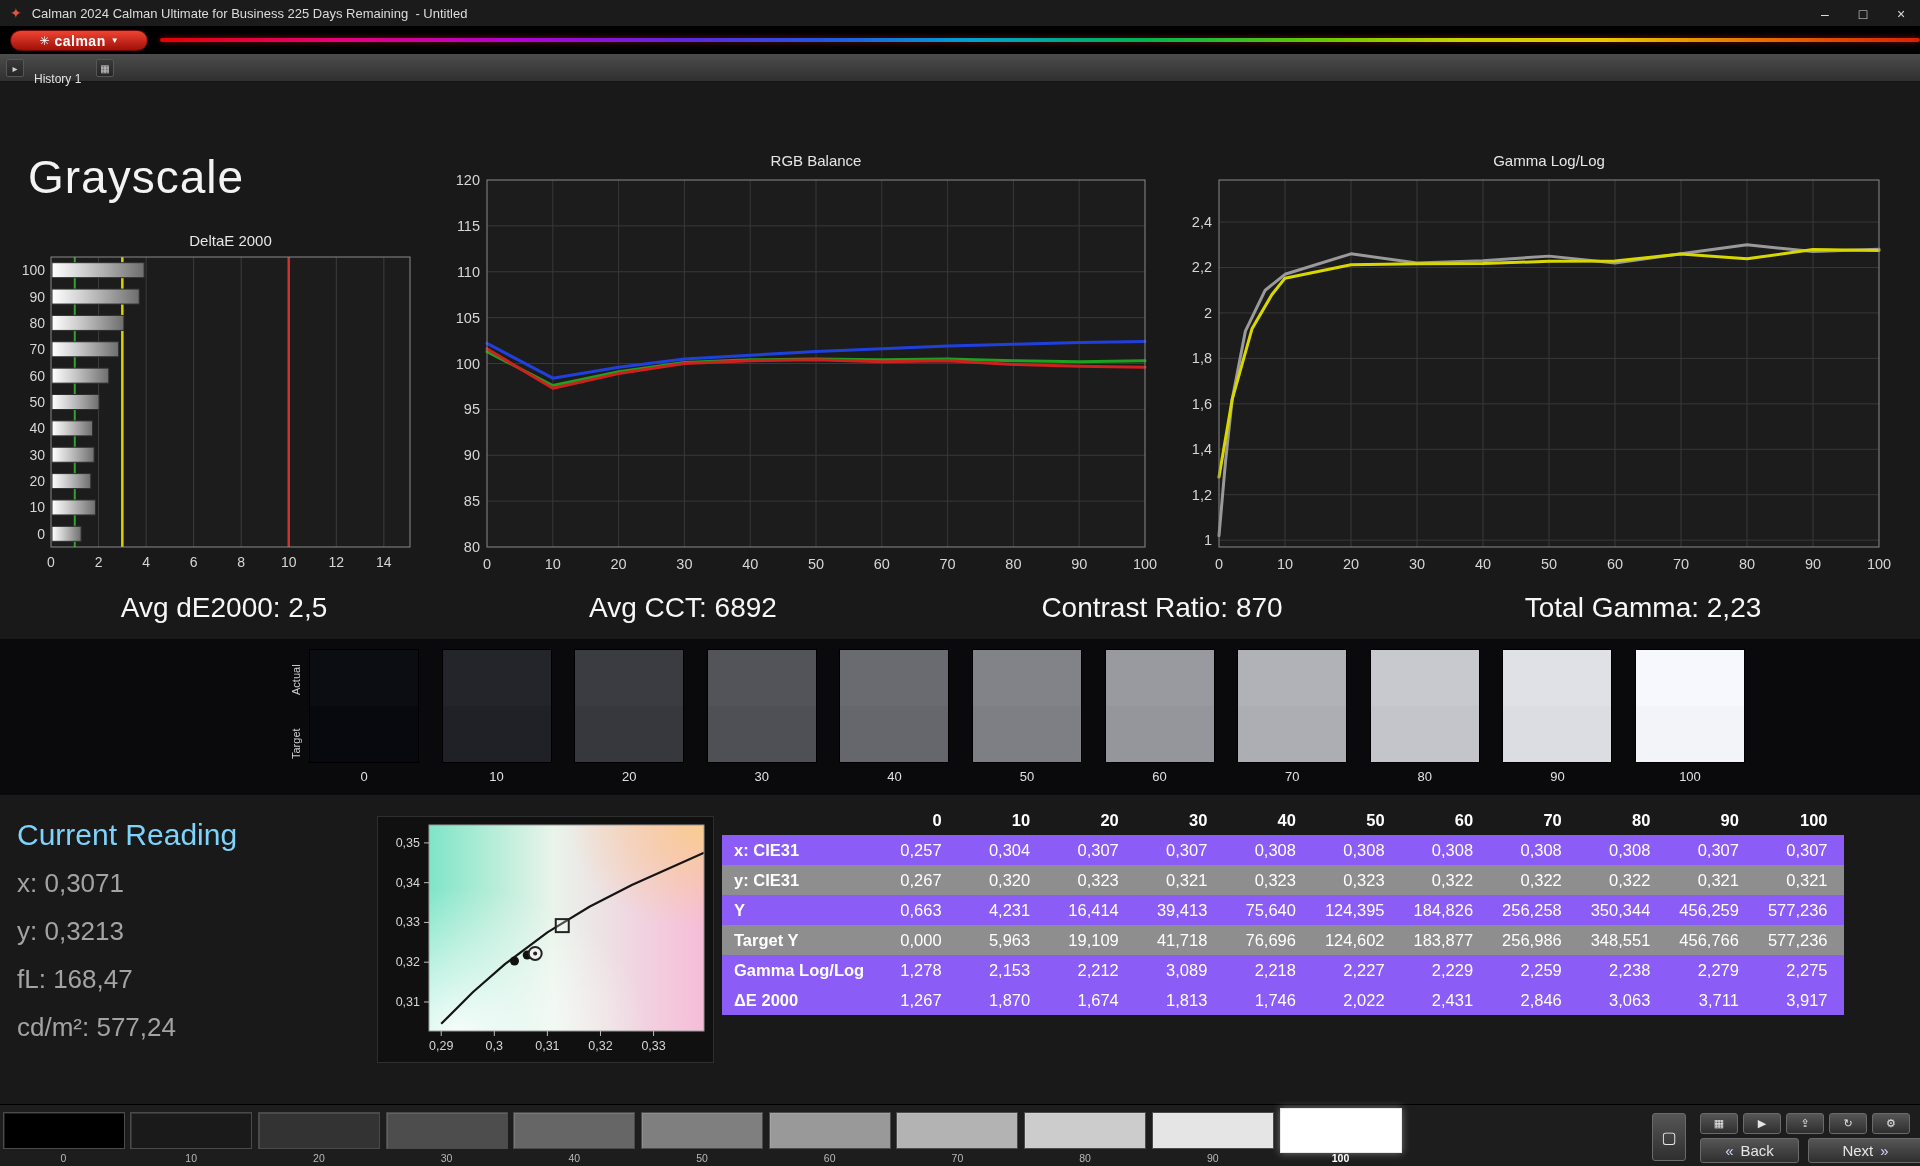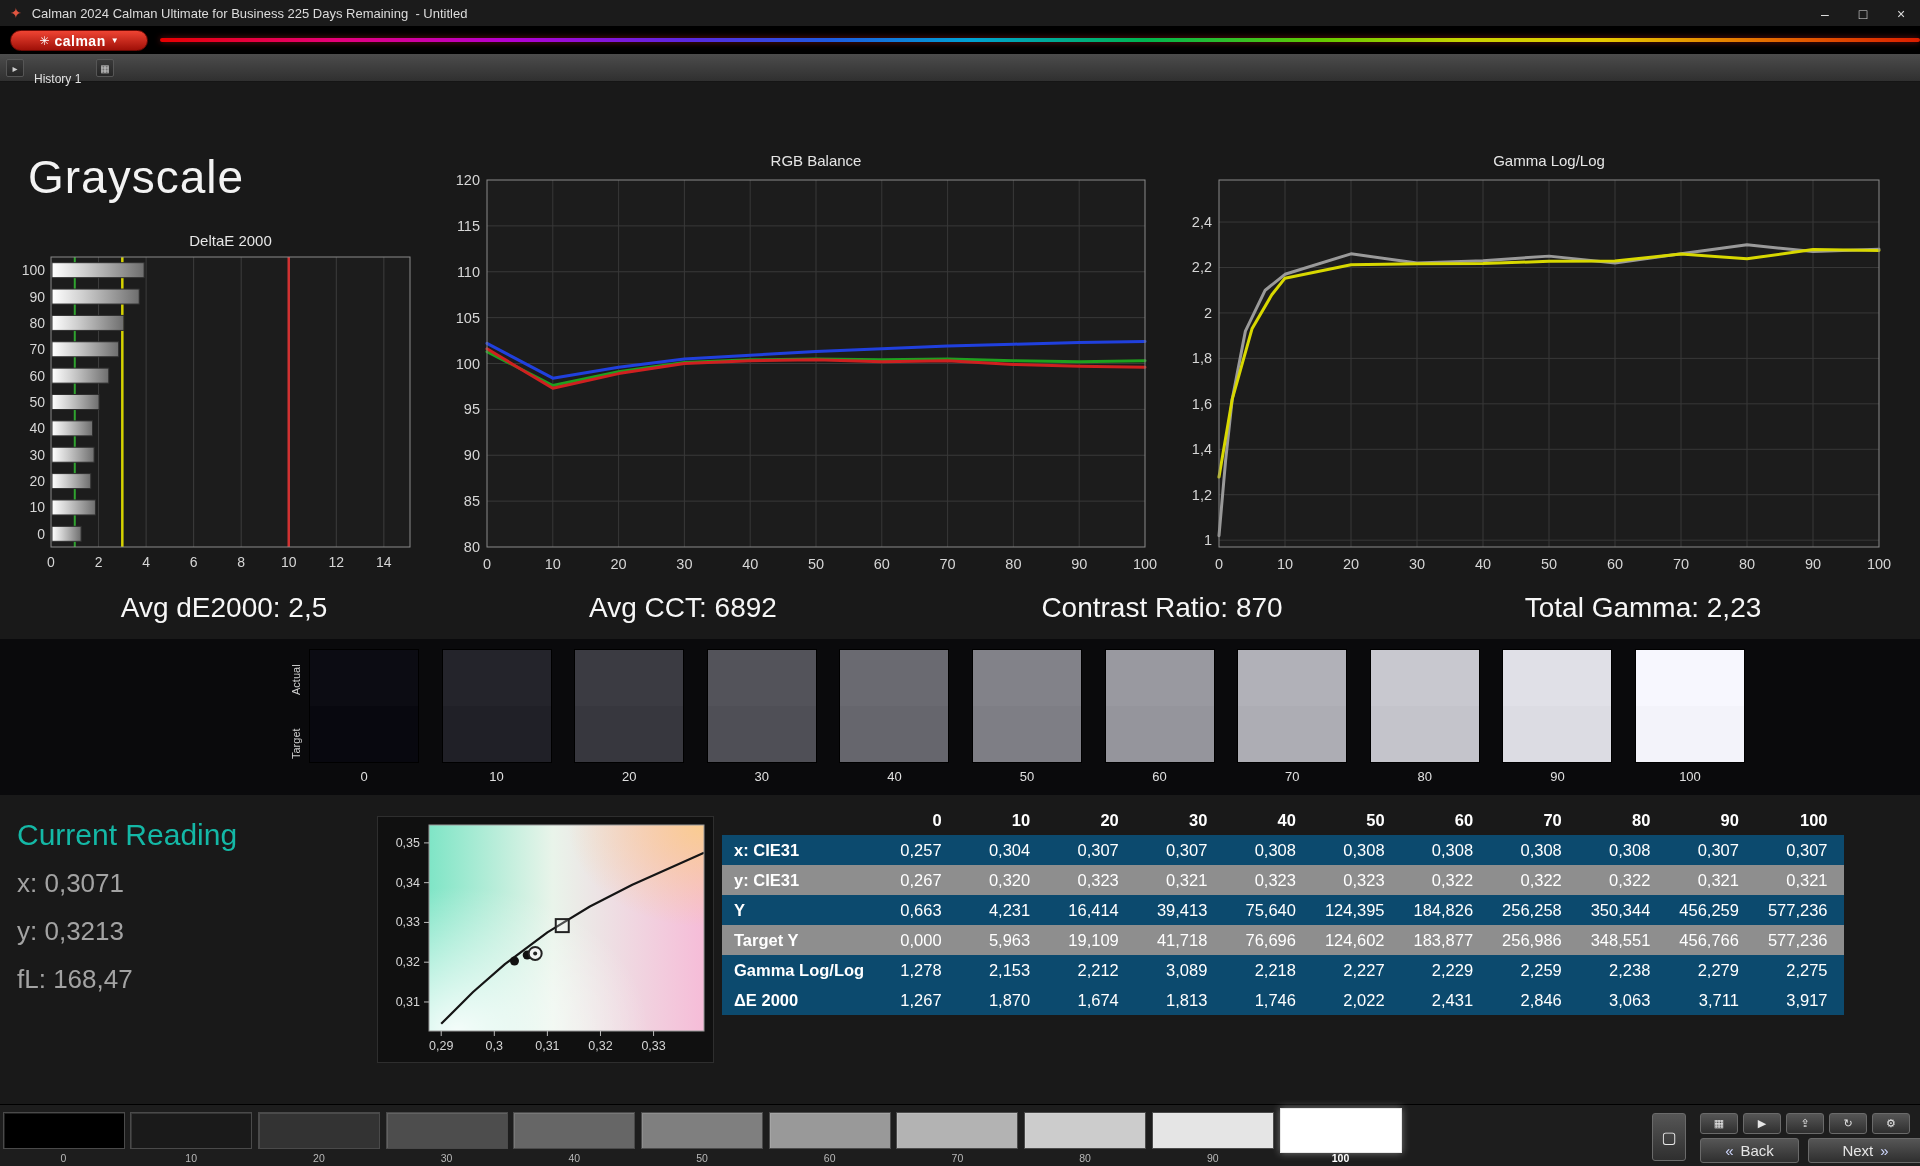--- a/index.html
+++ b/index.html
@@ -60,35 +60,35 @@
   
   .swatch-strip{position:absolute;left:0;top:639px;width:1920px;height:156px;background:#0a0a0c}
   .rot-label{position:absolute;left:290px;width:16px;text-align:center;writing-mode:vertical-rl;transform:rotate(180deg);font-size:11px;color:#cfcfcf}
   .rot-actual{top:10px;height:62px}
   .rot-target{top:74px;height:62px}
   .gray-swatch{position:absolute;top:10px;width:110px;height:114px;border:1px solid #000}
   .swatch-label{position:absolute;top:130px;width:110px;text-align:center;font-size:13px;color:#e0e0e0}
 
   
   .current-reading{position:absolute;left:17px;top:818px;width:290px}
-  .cr-title{font-size:30px;color:#14b8a6;margin-bottom:16px}
+  .cr-title{font-size:30px;color:#7dd3fc;margin-bottom:16px}
   .cr-line{font-size:26px;color:#a3a3a3;margin-bottom:17px}
 
   
   .cie-panel{position:absolute;left:377px;top:816px;width:337px;height:247px;background:#101010;border:1px solid #2e2e2e}
   svg.cie-svg{position:absolute;left:377px;top:816px}
 
   
   .mtable{position:absolute;left:722px;top:806px;width:1122px}
   .trow{display:grid;grid-template-columns:147px repeat(11,88.6px);height:30px;align-items:center}
   .trow.thead{height:29px;background:transparent}
   .tlabel{font-weight:bold;font-size:16.5px;padding-left:12px;color:#fff;white-space:nowrap}
   .tcell{font-size:16.5px;text-align:right;padding-right:16px;color:#fff;white-space:nowrap}
   .thcell{font-weight:bold}
-  .trow.dark{background:#0c4a6e}
+  .trow.dark{background:#8b5cf6}
   .trow.light{background:#8e8e8e}
 
   
   .bottombar{position:absolute;left:0;top:1104px;width:1920px;height:62px;background:#1d1d1d;border-top:1px solid #000;z-index:15}
   .patches{position:absolute;left:0;top:0;width:100%;height:100%}
   .pattern-patch{position:absolute;top:7px;width:122px;height:37px;border:1px solid #4a4a4a;box-shadow:inset 1px 1px 0 rgba(255,255,255,.12)}
   .pattern-patch.selected{top:3px;height:45px;border:1px solid #e8e8e8;box-shadow:0 0 8px rgba(255,255,255,.4);z-index:2}
   .patch-label{position:absolute;top:47px;width:122px;text-align:center;font-size:10.5px;color:#b8b8b8}
   .patch-label.sel{color:#fff;font-weight:bold}
   .pb{background:linear-gradient(180deg,#565656,#2f2f2f);border:1px solid #6a6a6a;border-radius:3px;color:#e6e6e6;display:flex;align-items:center;justify-content:center;position:absolute}
@@ -329,20 +329,21 @@
     <div class="swatch-label" style="left: 1502.4px;">90</div>
     <div class="gray-swatch" style="left: 1635px; background: linear-gradient(rgb(247, 247, 254) 0px, rgb(247, 247, 254) 50%, rgb(243, 243, 250) 50%, rgb(243, 243, 250) 100%);"></div>
     <div class="swatch-label" style="left: 1635px;">100</div>
   </div>
 
 <div class="current-reading">
   <div class="cr-title">Current Reading</div>
   <div class="cr-line">x: 0,3071</div>
   <div class="cr-line">y: 0,3213</div>
   <div class="cr-line">fL: 168,47</div>
+  <div class="cr-line">cd/m²: 577,24</div>
 </div>
 
 <div class="cie-panel"></div>
 <svg class="cie-svg" width="337" height="247" viewBox="0 0 337 247">
     <defs>
       <linearGradient id="cieG1" x1="0" y1="0" x2="1" y2="0">
         <stop offset="0" stop-color="#7fe5c6"></stop>
         <stop offset="0.45" stop-color="#e9f4ea"></stop>
         <stop offset="1" stop-color="#f6bcd8"></stop>
       </linearGradient>

